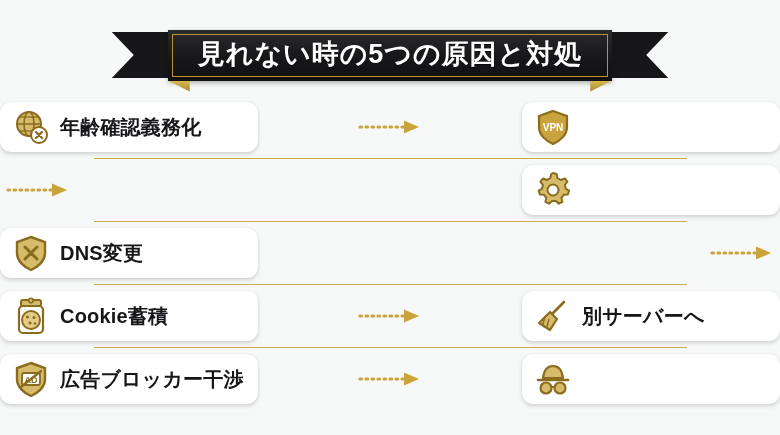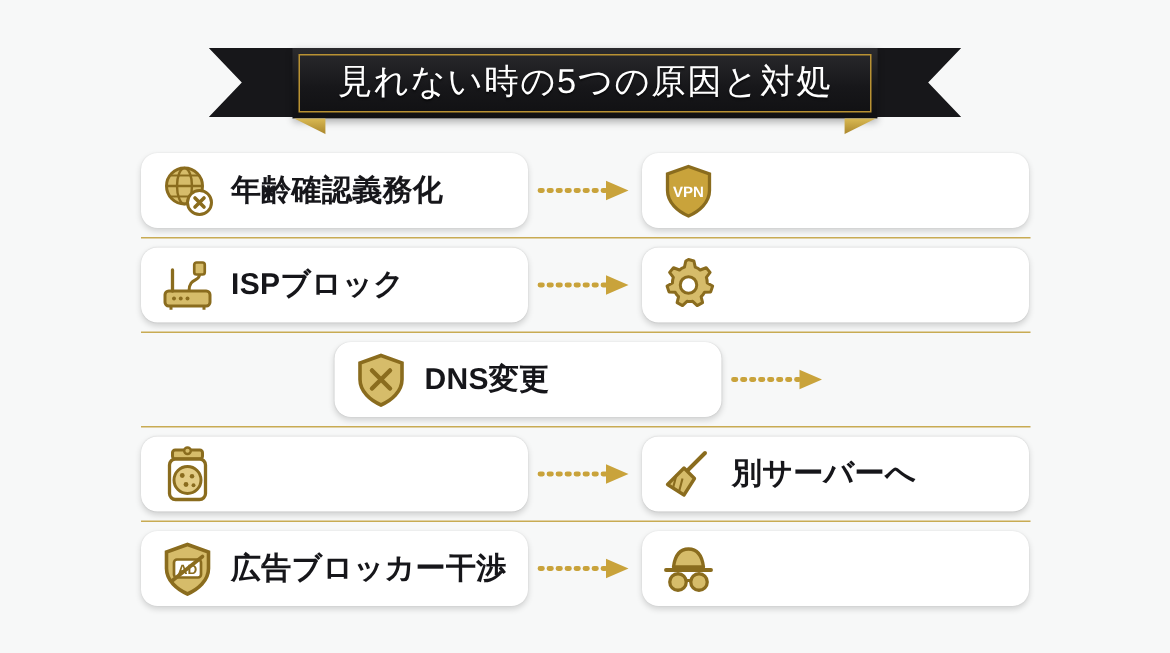--- a/index.html
+++ b/index.html
@@ -51,22 +51,22 @@
   .banner-inner-border {
     position: absolute;
     left: 4px; right: 4px; top: 4px; bottom: 4px;
     border: 1.5px solid #b99233;
     pointer-events: none;
   }
   .banner-title {
     position: relative;
     z-index: 2;
     color: #ffffff;
-    font-size: 23px;
-    font-weight: normal;
+    font-size: 27px;
+    font-weight: bold;
     letter-spacing: 1px;
     line-height: 1;
     white-space: nowrap;
     text-shadow: 0 1px 1px rgba(0,0,0,.5);
     text-align: center;
   }
   .fold {
     position: absolute;
     bottom: -11px;
     width: 22px;
@@ -84,21 +84,21 @@
     position: absolute;
     top: 96px;
     left: 0;
     width: 780px;
   }
   .row {
     position: relative;
     height: 62px;
     display: flex;
     align-items: center;
-    justify-content: center;
+    justify-content: space-between;
   }
   .divider {
     width: 593px;
     height: 0;
     margin: 0 auto;
     border-top: 1.6px solid #c3a killing;
     border-top: 1.6px solid #c5a64a;
     opacity: .95;
   }
 
@@ -176,28 +176,20 @@
       <div class="card">
         <span class="icon">
           <svg width="38" height="38" viewBox="0 0 38 38">
             <use href="#ic-vpn-shield-icon"></use>
           </svg>
         </span>
       </div>
     </div>
     <div class="divider"></div>
     <div class="row">
-      <div class="card">
-        <span class="icon">
-          <svg width="38" height="38" viewBox="0 0 38 38">
-            <use href="#ic-router-icon"></use>
-          </svg>
-        </span>
-        <span class="label">ISPブロック</span>
-      </div>
       <div class="connector">
         <svg class="conn-svg" width="64" height="16" viewBox="0 0 64 16">
           <line x1="2" y1="8" x2="46" y2="8" stroke="#c9a33b" stroke-width="3.2" stroke-linecap="round" stroke-dasharray="1.6 4.4"></line>
           <path d="M46 1.5 L61 8 L46 14.5 Z" fill="#c9a33b"></path>
         </svg>
       </div>
       <div class="card">
         <span class="icon">
           <svg width="38" height="38" viewBox="0 0 38 38">
             <use href="#ic-gear-icon"></use>
@@ -223,20 +215,21 @@
       </div>
     </div>
     <div class="divider"></div>
     <div class="row">
       <div class="card">
         <span class="icon">
           <svg width="38" height="38" viewBox="0 0 38 38">
             <use href="#ic-cookie-jar-icon"></use>
           </svg>
         </span>
+        <span class="label">Cookie蓄積</span>
       </div>
       <div class="connector">
         <svg class="conn-svg" width="64" height="16" viewBox="0 0 64 16">
           <line x1="2" y1="8" x2="46" y2="8" stroke="#c9a33b" stroke-width="3.2" stroke-linecap="round" stroke-dasharray="1.6 4.4"></line>
           <path d="M46 1.5 L61 8 L46 14.5 Z" fill="#c9a33b"></path>
         </svg>
       </div>
       <div class="card">
         <span class="icon">
           <svg width="38" height="38" viewBox="0 0 38 38">

